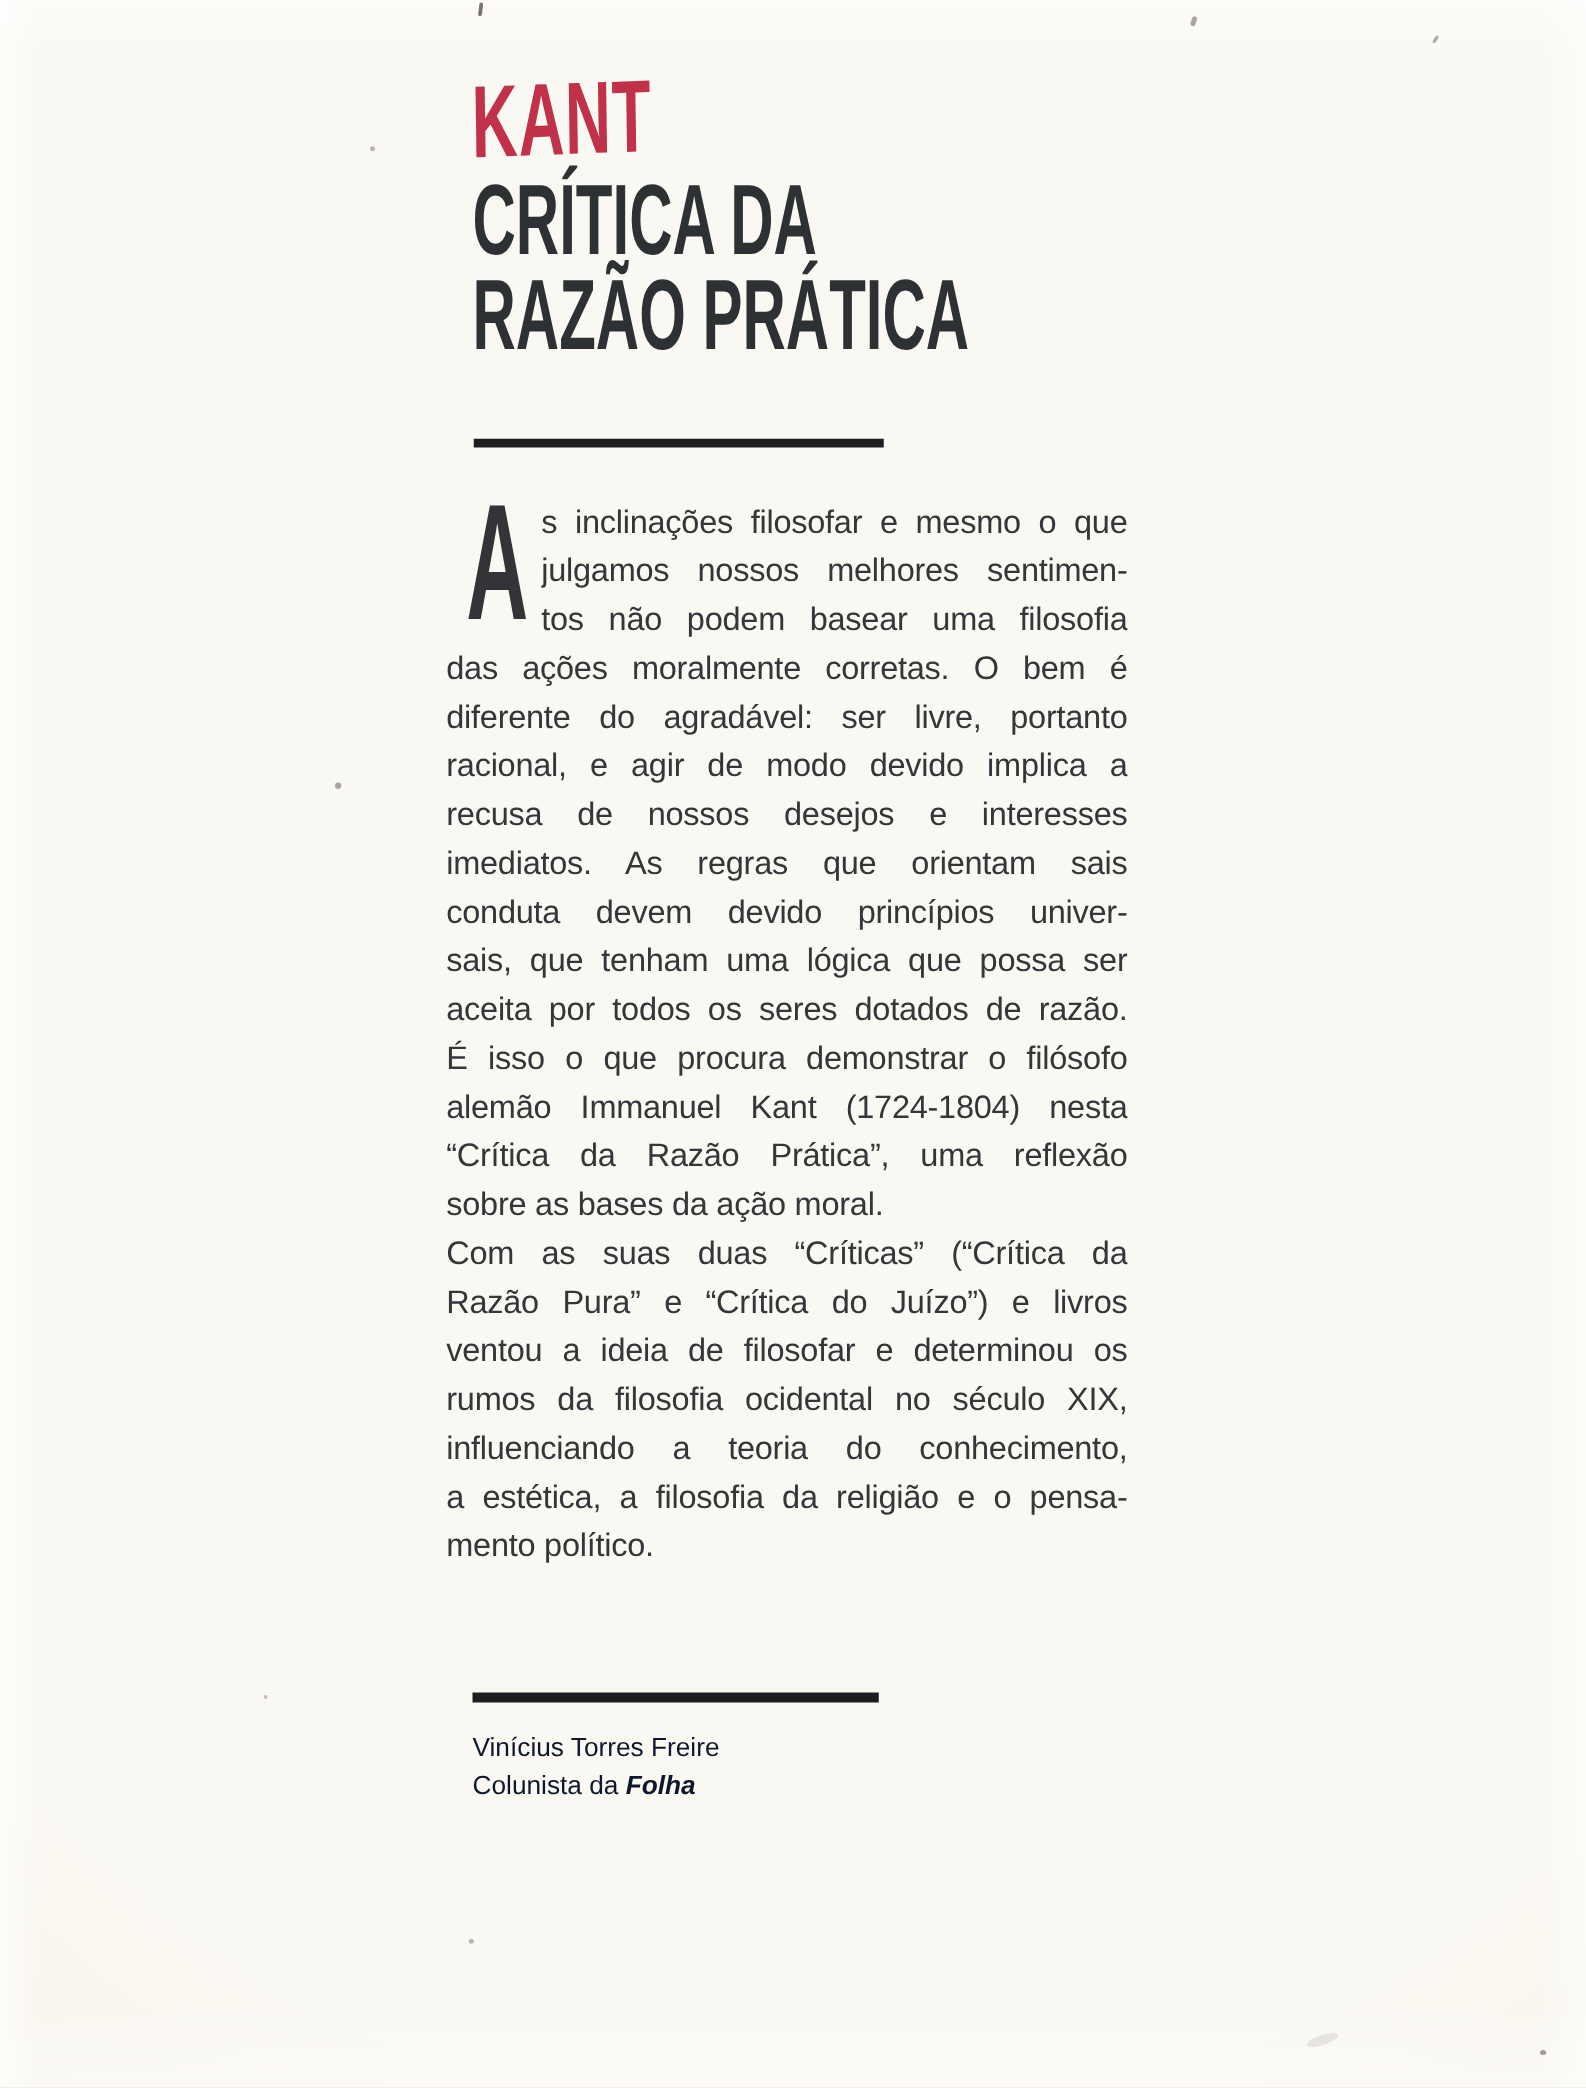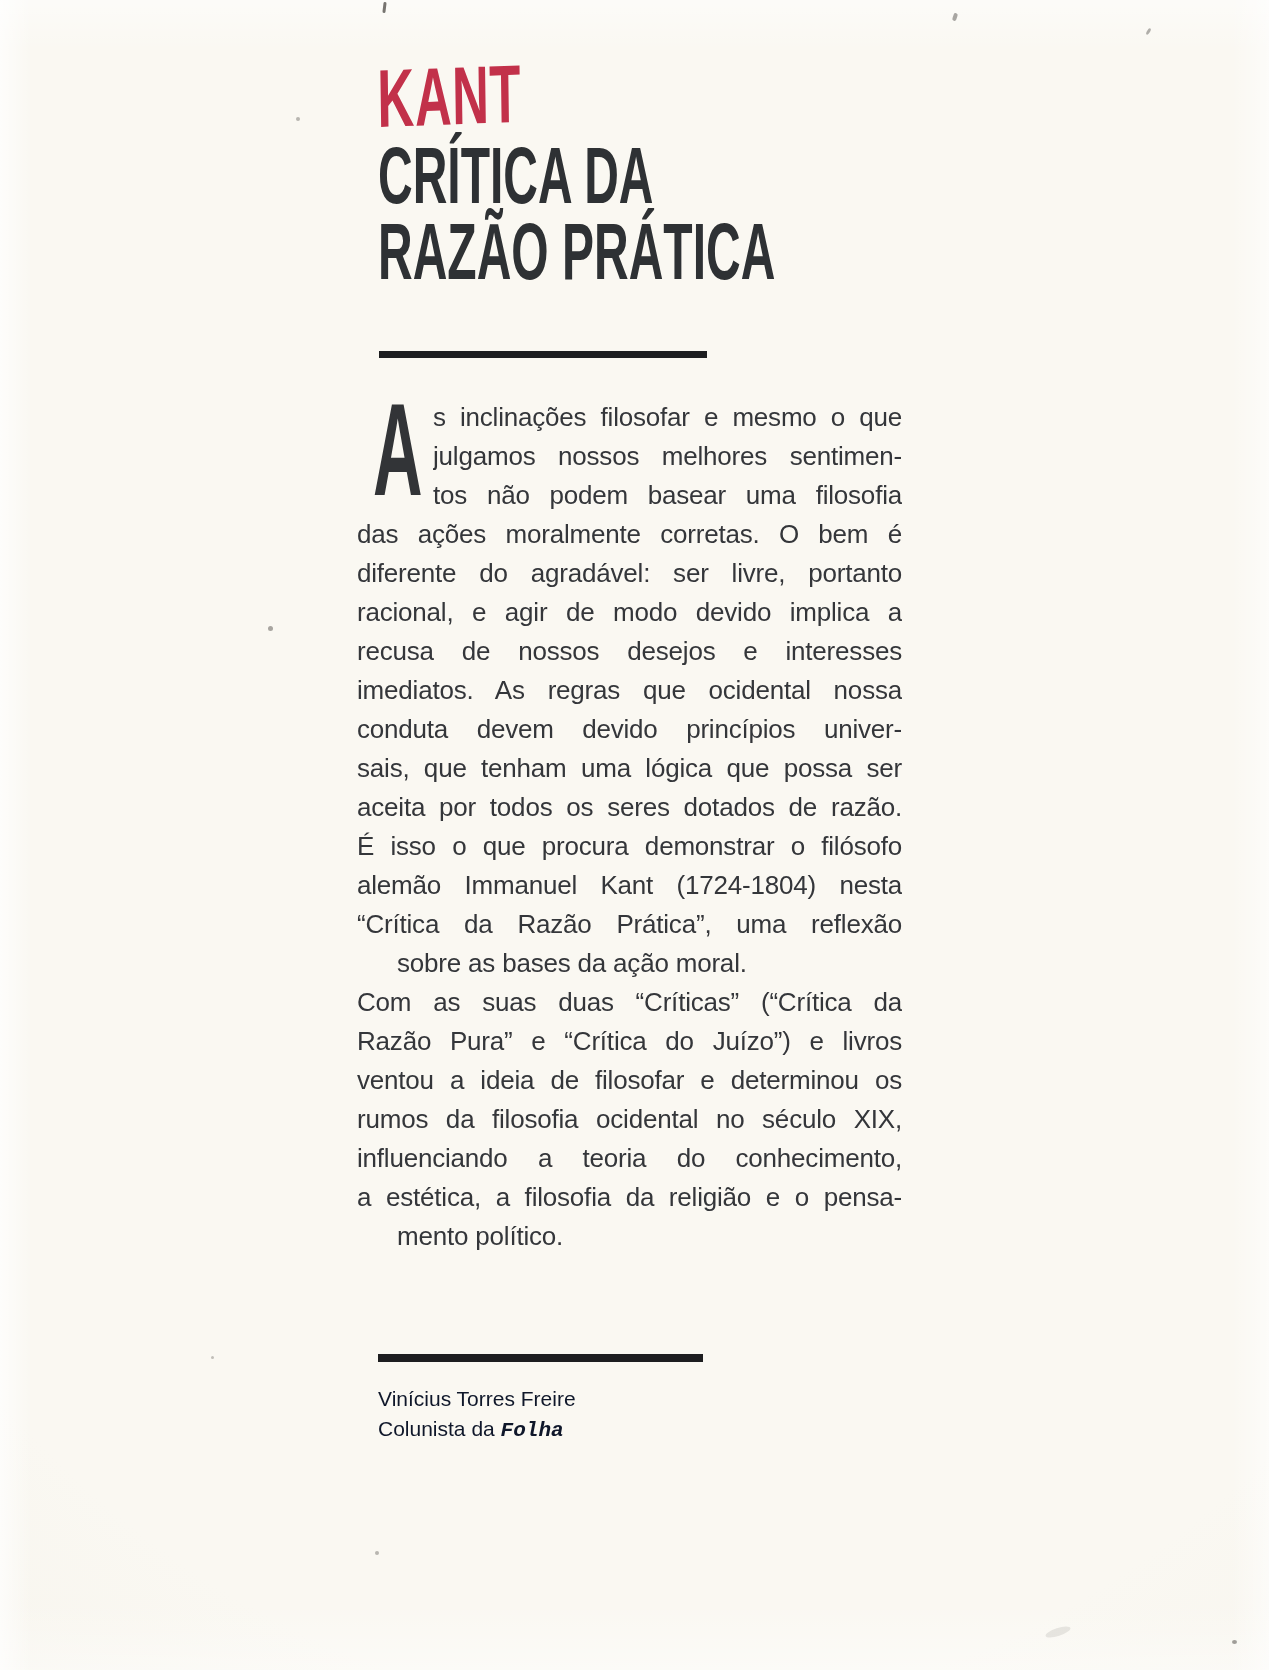--- a/index.html
+++ b/index.html
@@ -57,25 +57,25 @@
     position:absolute;left:16px;top:-14px;
     font-size:132px;line-height:132px;font-weight:bold;
     color:#323437;
     transform:scaleX(.52);
     transform-origin:left top;
   }
   .line{
     height:39px;overflow:hidden;
     text-align:justify;text-align-last:justify;
   }
-  .line.par-end{text-align-last:left;margin-left:40px;}
+  .line.par-end{text-align-last:left;}
 
   
   .credit{position:absolute;left:378px;top:1384px;font-size:21px;line-height:30px;color:#0f172a;}
-  .pub{font-weight:bold;font-style:italic;font-family:Liberation Mono, monospace;}
+  .pub{font-weight:bold;font-style:italic;}
 
   
   .speck{position:absolute;background:#55524d;border-radius:50%;}
 </style>
 </head>
 <body>
 
 <div class="page">
 
   <header class="title-block">
@@ -90,21 +90,21 @@
     <div class="dropbox">
       <span class="dropcap">A</span>
     </div>
     <div class="line">s inclinações filosofar e mesmo o que</div>
     <div class="line">julgamos nossos melhores sentimen-</div>
     <div class="line">tos não podem basear uma filosofia</div>
     <div class="line">das ações moralmente corretas. O bem é</div>
     <div class="line">diferente do agradável: ser livre, portanto</div>
     <div class="line">racional, e agir de modo devido implica a</div>
     <div class="line">recusa de nossos desejos e interesses</div>
-    <div class="line">imediatos. As regras que ocidental nossa</div>
+    <div class="line">imediatos. As regras que orientam sais</div>
     <div class="line">conduta devem devido princípios univer-</div>
     <div class="line">sais, que tenham uma lógica que possa ser</div>
     <div class="line">aceita por todos os seres dotados de razão.</div>
     <div class="line">É isso o que procura demonstrar o filósofo</div>
     <div class="line">alemão Immanuel Kant (1724-1804) nesta</div>
     <div class="line">“Crítica da Razão Prática”, uma reflexão</div>
     <div class="line par-end">sobre as bases da ação moral.</div>
     <div class="line">Com as suas duas “Críticas” (“Crítica da</div>
     <div class="line">Razão Pura” e “Crítica do Juízo”) e livros</div>
     <div class="line">ventou a ideia de filosofar e determinou os</div>

